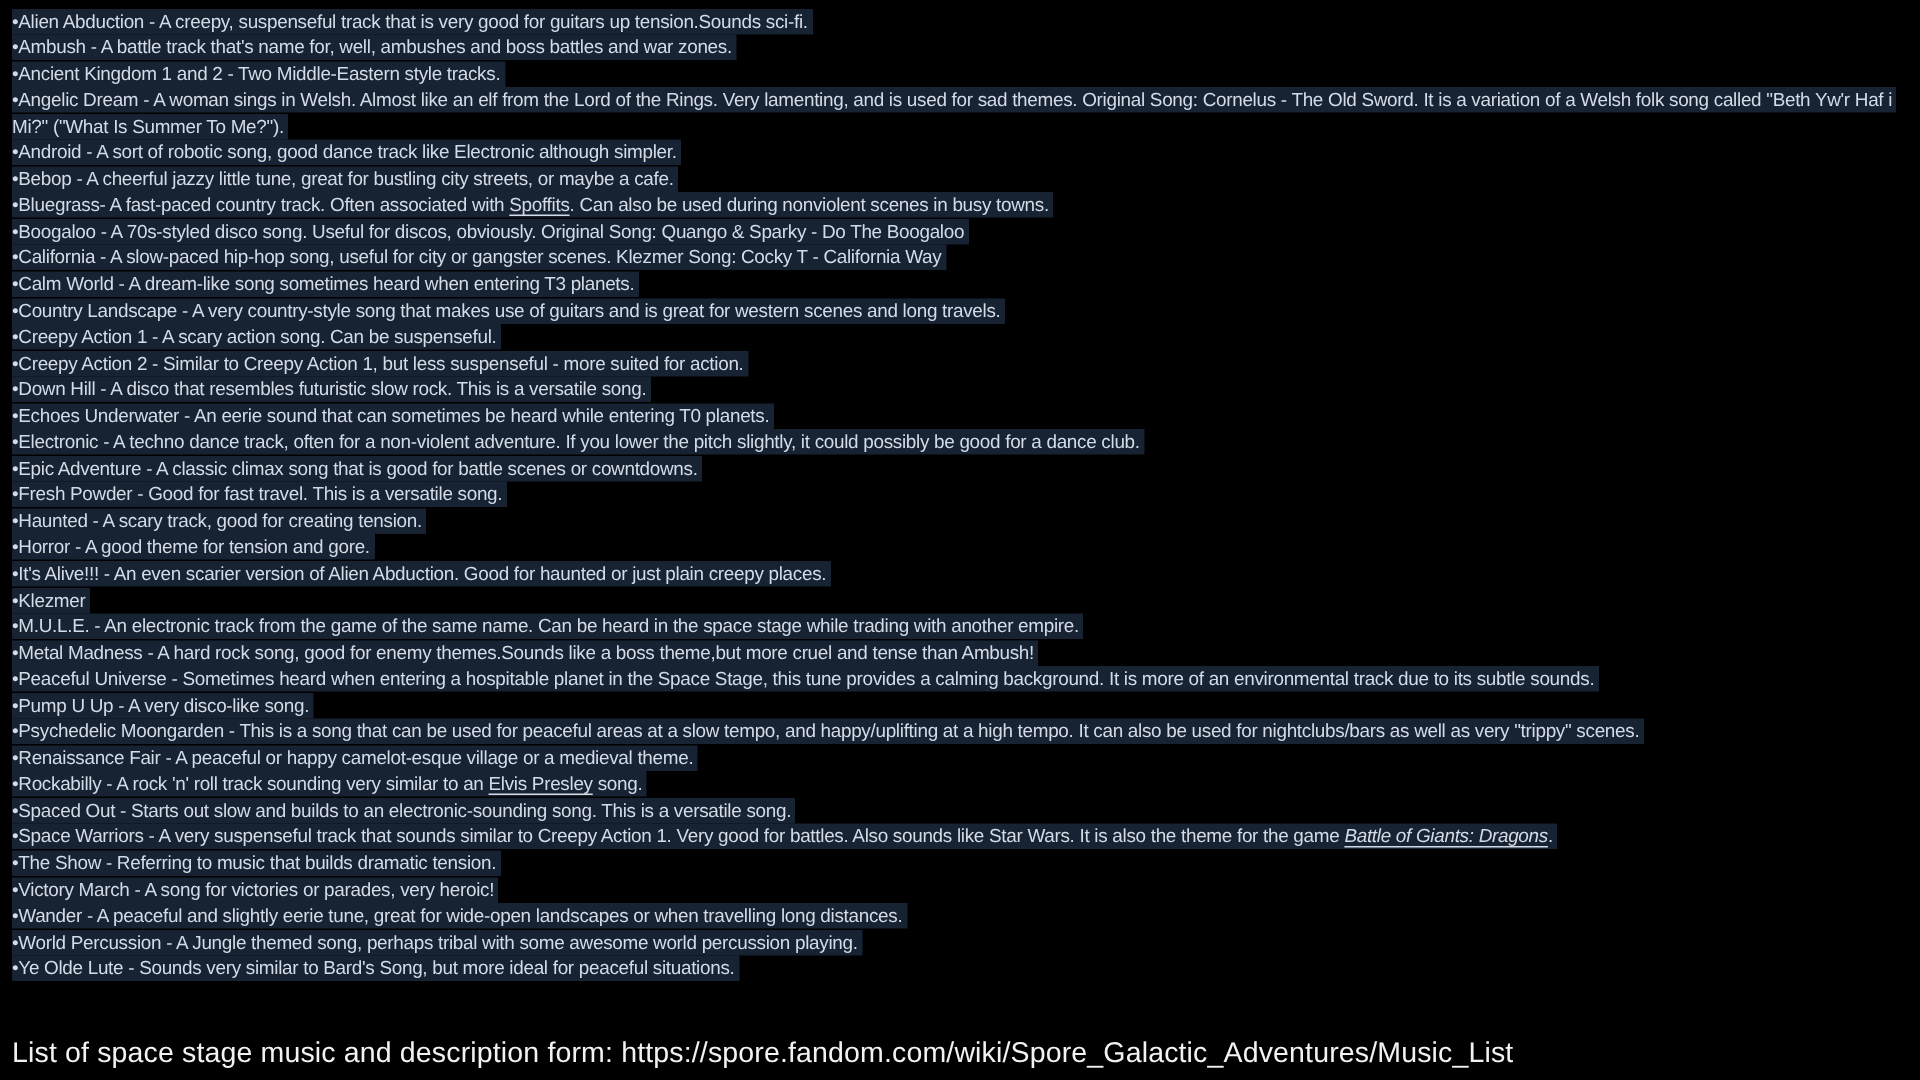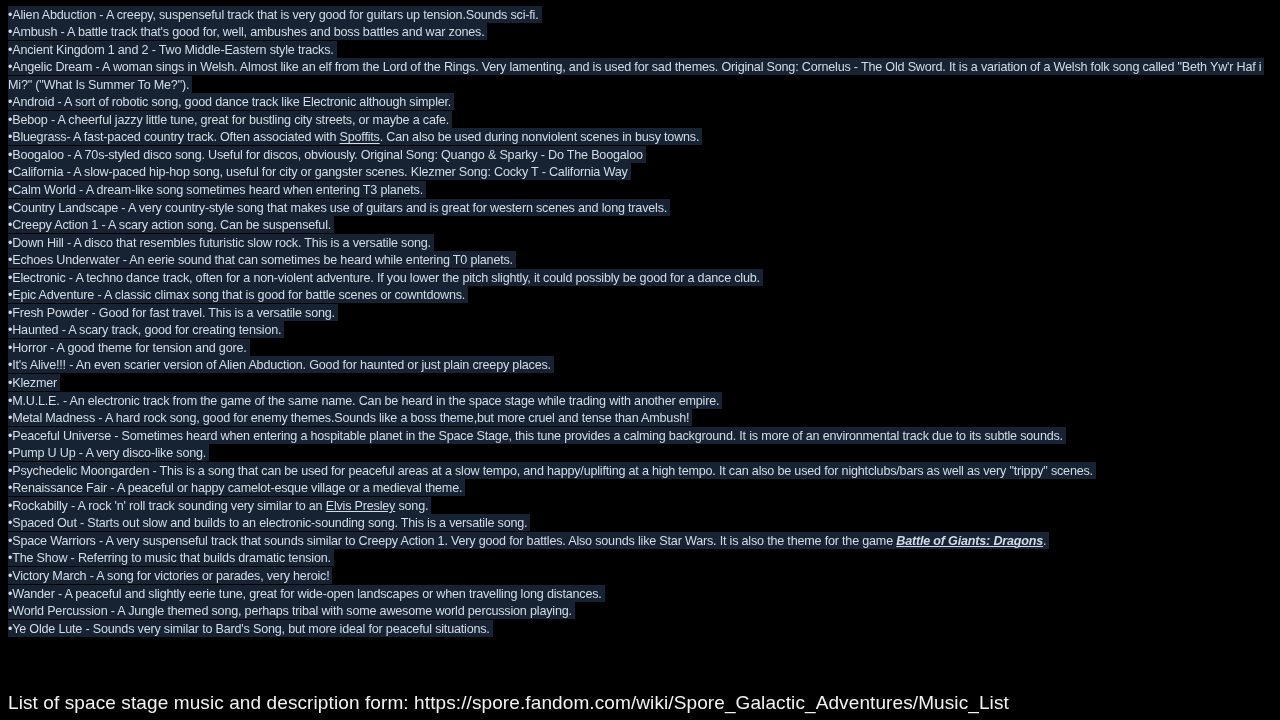--- a/index.html
+++ b/index.html
@@ -32,49 +32,49 @@
     padding: 1.5px 3px 1.5px 0;
     -webkit-box-decoration-break: clone;
     box-decoration-break: clone;
   }
   .seg-link {
     text-decoration: underline;
     text-underline-offset: 2px;
   }
   .seg-italic {
     font-style: italic;
-    font-weight: bold;
   }
   .footer-caption {
     position: absolute;
     left: 8px;
     bottom: 6px;
     font-size: 19px;
     letter-spacing: 0.1px;
     color: var(--foot, #f2f2f2);
     white-space: nowrap;
   }
 </style>
 </head>
 <body style="background: rgb(0, 0, 0);">
 
 <div class="slide">
   <div id="music-list">
       <div class="line"><span class="hl"><span>•Alien Abduction - A creepy, suspenseful track that is very good for guitars up tension.Sounds sci-fi.</span></span></div>
-      <div class="line"><span class="hl"><span>•Ambush - A battle track that's good for, well, ambushes and boss battles and war zones.</span></span></div>
+      <div class="line"><span class="hl"><span>•Ambush - A battle track that's name for, well, ambushes and boss battles and war zones.</span></span></div>
       <div class="line"><span class="hl"><span>•Ancient Kingdom 1 and 2 - Two Middle-Eastern style tracks.</span></span></div>
       <div class="line"><span class="hl"><span>•Angelic Dream - A woman sings in Welsh. Almost like an elf from the Lord of the Rings. Very lamenting, and is used for sad themes. Original Song: Cornelus - The Old Sword. It is a variation of a Welsh folk song called "Beth Yw'r Haf i Mi?" ("What Is Summer To Me?").</span></span></div>
       <div class="line"><span class="hl"><span>•Android - A sort of robotic song, good dance track like Electronic although simpler.</span></span></div>
       <div class="line"><span class="hl"><span>•Bebop - A cheerful jazzy little tune, great for bustling city streets, or maybe a cafe.</span></span></div>
       <div class="line"><span class="hl"><span>•Bluegrass- A fast-paced country track. Often associated with </span><span class="seg-link">Spoffits</span><span>. Can also be used during nonviolent scenes in busy towns.</span></span></div>
       <div class="line"><span class="hl"><span>•Boogaloo - A 70s-styled disco song. Useful for discos, obviously. Original Song: Quango &amp; Sparky - Do The Boogaloo</span></span></div>
       <div class="line"><span class="hl"><span>•California - A slow-paced hip-hop song, useful for city or gangster scenes. Klezmer Song: Cocky T - California Way</span></span></div>
       <div class="line"><span class="hl"><span>•Calm World - A dream-like song sometimes heard when entering T3 planets.</span></span></div>
       <div class="line"><span class="hl"><span>•Country Landscape - A very country-style song that makes use of guitars and is great for western scenes and long travels.</span></span></div>
       <div class="line"><span class="hl"><span>•Creepy Action 1 - A scary action song. Can be suspenseful.</span></span></div>
+      <div class="line"><span class="hl"><span>•Creepy Action 2 - Similar to Creepy Action 1, but less suspenseful - more suited for action.</span></span></div>
       <div class="line"><span class="hl"><span>•Down Hill - A disco that resembles futuristic slow rock. This is a versatile song.</span></span></div>
       <div class="line"><span class="hl"><span>•Echoes Underwater - An eerie sound that can sometimes be heard while entering T0 planets.</span></span></div>
       <div class="line"><span class="hl"><span>•Electronic - A techno dance track, often for a non-violent adventure. If you lower the pitch slightly, it could possibly be good for a dance club.</span></span></div>
       <div class="line"><span class="hl"><span>•Epic Adventure - A classic climax song that is good for battle scenes or cowntdowns.</span></span></div>
       <div class="line"><span class="hl"><span>•Fresh Powder - Good for fast travel. This is a versatile song.</span></span></div>
       <div class="line"><span class="hl"><span>•Haunted - A scary track, good for creating tension.</span></span></div>
       <div class="line"><span class="hl"><span>•Horror - A good theme for tension and gore.</span></span></div>
       <div class="line"><span class="hl"><span>•It's Alive!!! - An even scarier version of Alien Abduction. Good for haunted or just plain creepy places.</span></span></div>
       <div class="line"><span class="hl"><span>•Klezmer</span></span></div>
       <div class="line"><span class="hl"><span>•M.U.L.E. - An electronic track from the game of the same name. Can be heard in the space stage while trading with another empire.</span></span></div>

